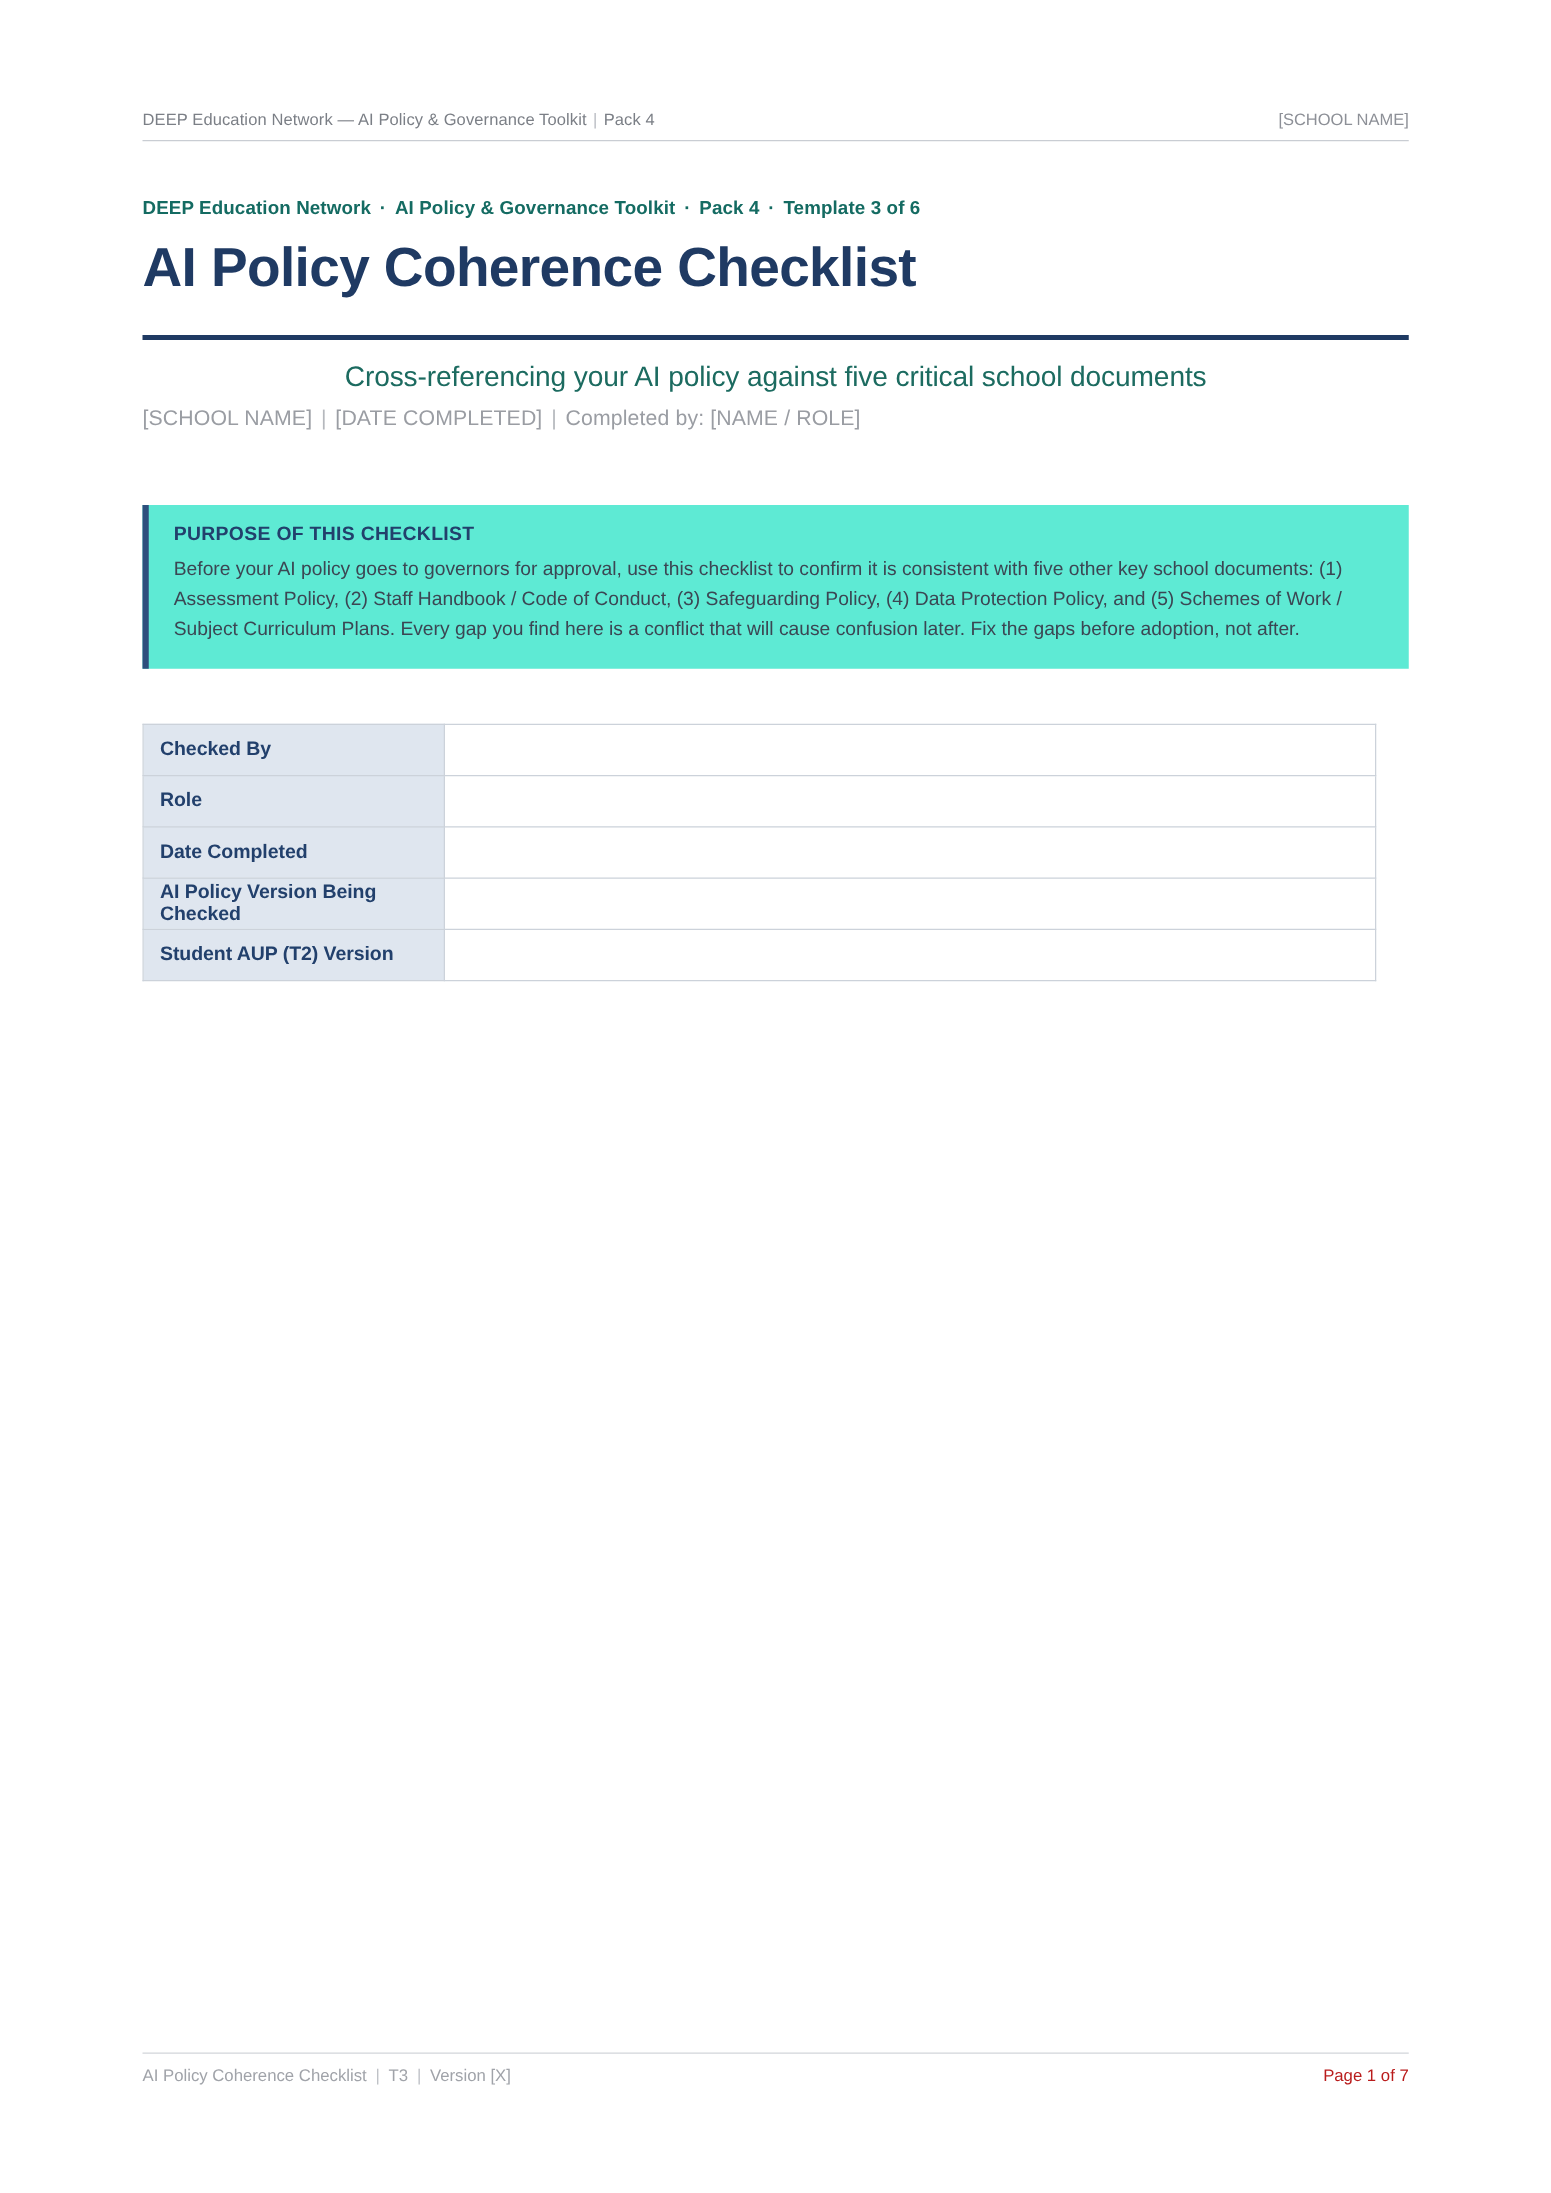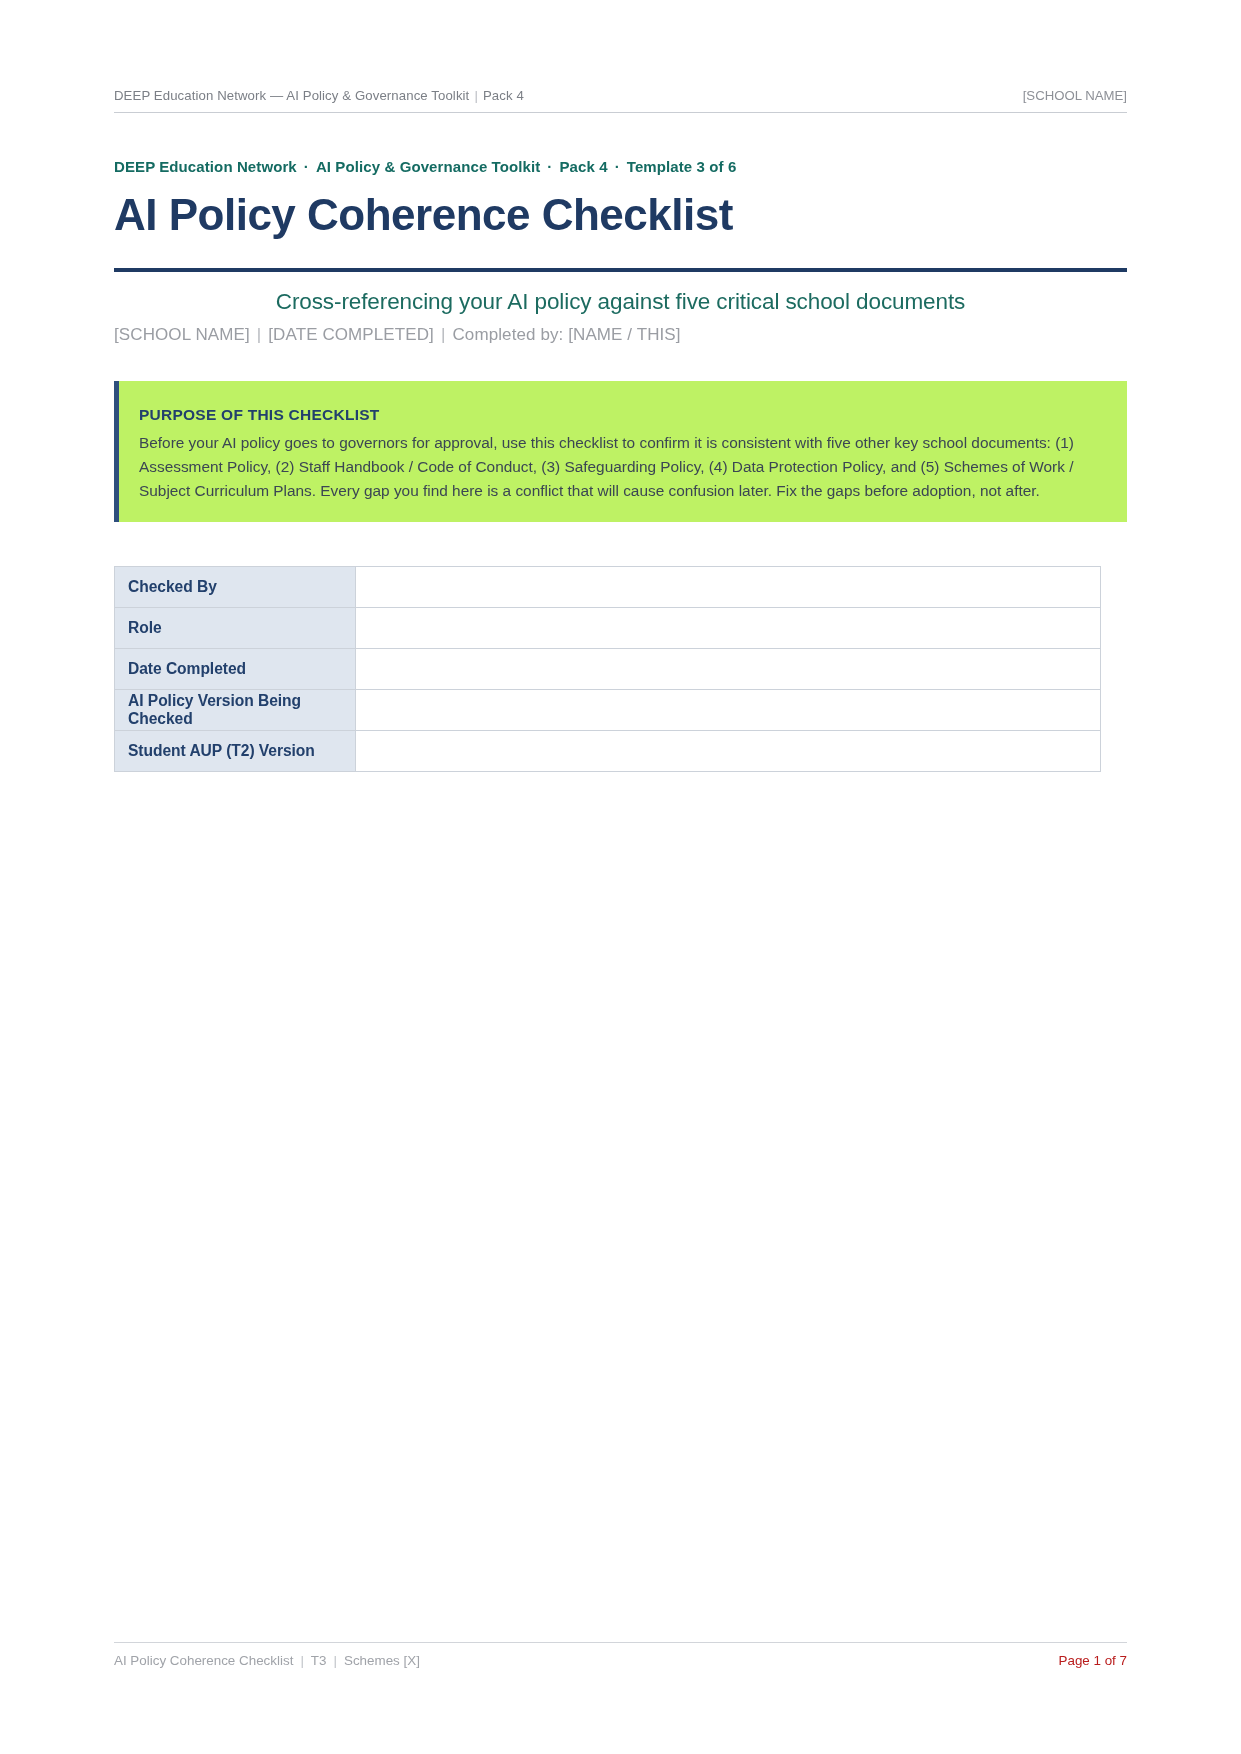--- a/index.html
+++ b/index.html
@@ -97,24 +97,24 @@
     color: #9a9da3;
     letter-spacing: 0.1px;
   }
   .meta-line .bar {
     padding: 0 7px;
     color: #b5b8bd;
   }
 
   
   .callout {
-    margin-top: 36px;
-    background: #bef264;
+    margin-top: 59px;
+    background: #5eead4;
     border-left: 5px solid #2e4f7d;
-    padding: 25px 22px 19px 20px;
+    padding: 15px 22px 19px 20px;
     box-sizing: border-box;
   }
   .callout-title {
     font-size: 15.5px;
     font-weight: bold;
     color: #22406c;
     letter-spacing: 0.25px;
     margin-bottom: 7px;
   }
   .callout-body {
@@ -193,21 +193,21 @@
     </div>
 
     <div class="eyebrow"><span>DEEP Education Network</span><span class="dot">·</span><span>AI Policy &amp; Governance Toolkit</span><span class="dot">·</span><span>Pack 4</span><span class="dot">·</span><span>Template 3 of 6</span></div>
 
     <h1 class="doc-title">AI Policy Coherence Checklist</h1>
 
     <div class="accent-rule"></div>
 
     <div class="subtitle">Cross-referencing your AI policy against five critical school documents</div>
 
-    <div class="meta-line"><span>[SCHOOL NAME]</span><span class="bar">|</span><span>[DATE COMPLETED]</span><span class="bar">|</span><span>Completed by: [NAME / THIS]</span></div>
+    <div class="meta-line"><span>[SCHOOL NAME]</span><span class="bar">|</span><span>[DATE COMPLETED]</span><span class="bar">|</span><span>Completed by: [NAME / ROLE]</span></div>
 
     <div class="callout">
       <div class="callout-title">PURPOSE OF THIS CHECKLIST</div>
       <div class="callout-body">Before your AI policy goes to governors for approval, use this checklist to confirm it is consistent with five other key school documents: (1) Assessment Policy, (2) Staff Handbook / Code of Conduct, (3) Safeguarding Policy, (4) Data Protection Policy, and (5) Schemes of Work / Subject Curriculum Plans. Every gap you find here is a conflict that will cause confusion later. Fix the gaps before adoption, not after.</div>
     </div>
 
     <table class="info-table">
       <tbody>
           <tr>
             <td class="label">Checked By</td>
@@ -229,18 +229,18 @@
             <td class="label">Student AUP (T2) Version</td>
             <td class="value"></td>
           </tr>
         </tbody>
     </table>
 
   </div>
 
   <div class="runfoot">
     <div class="runfoot-inner">
-      <div class="runfoot-left"><span>AI Policy Coherence Checklist</span><span class="bar">|</span><span>T3</span><span class="bar">|</span><span>Schemes [X]</span></div>
+      <div class="runfoot-left"><span>AI Policy Coherence Checklist</span><span class="bar">|</span><span>T3</span><span class="bar">|</span><span>Version [X]</span></div>
       <div class="runfoot-right">Page 1 of 7</div>
     </div>
   </div>
 
 </div>
 
 </body></html>

